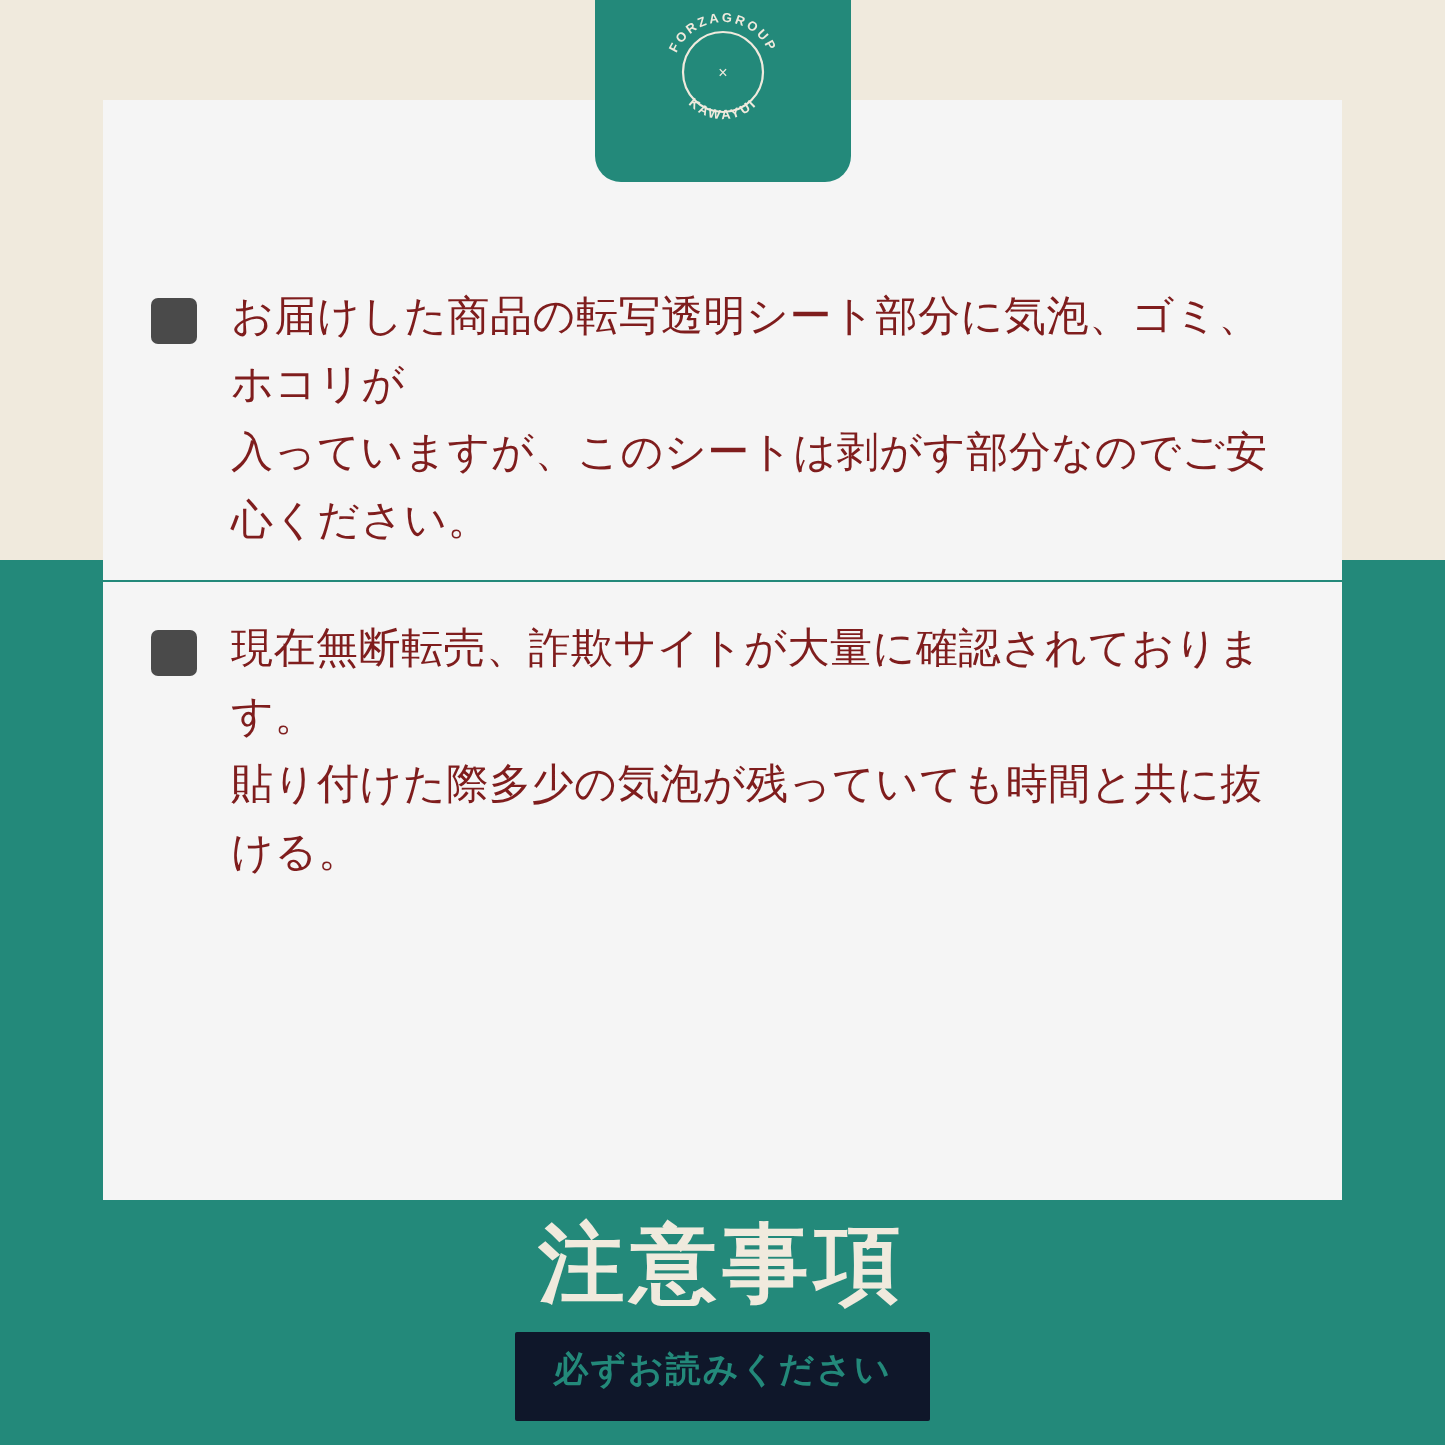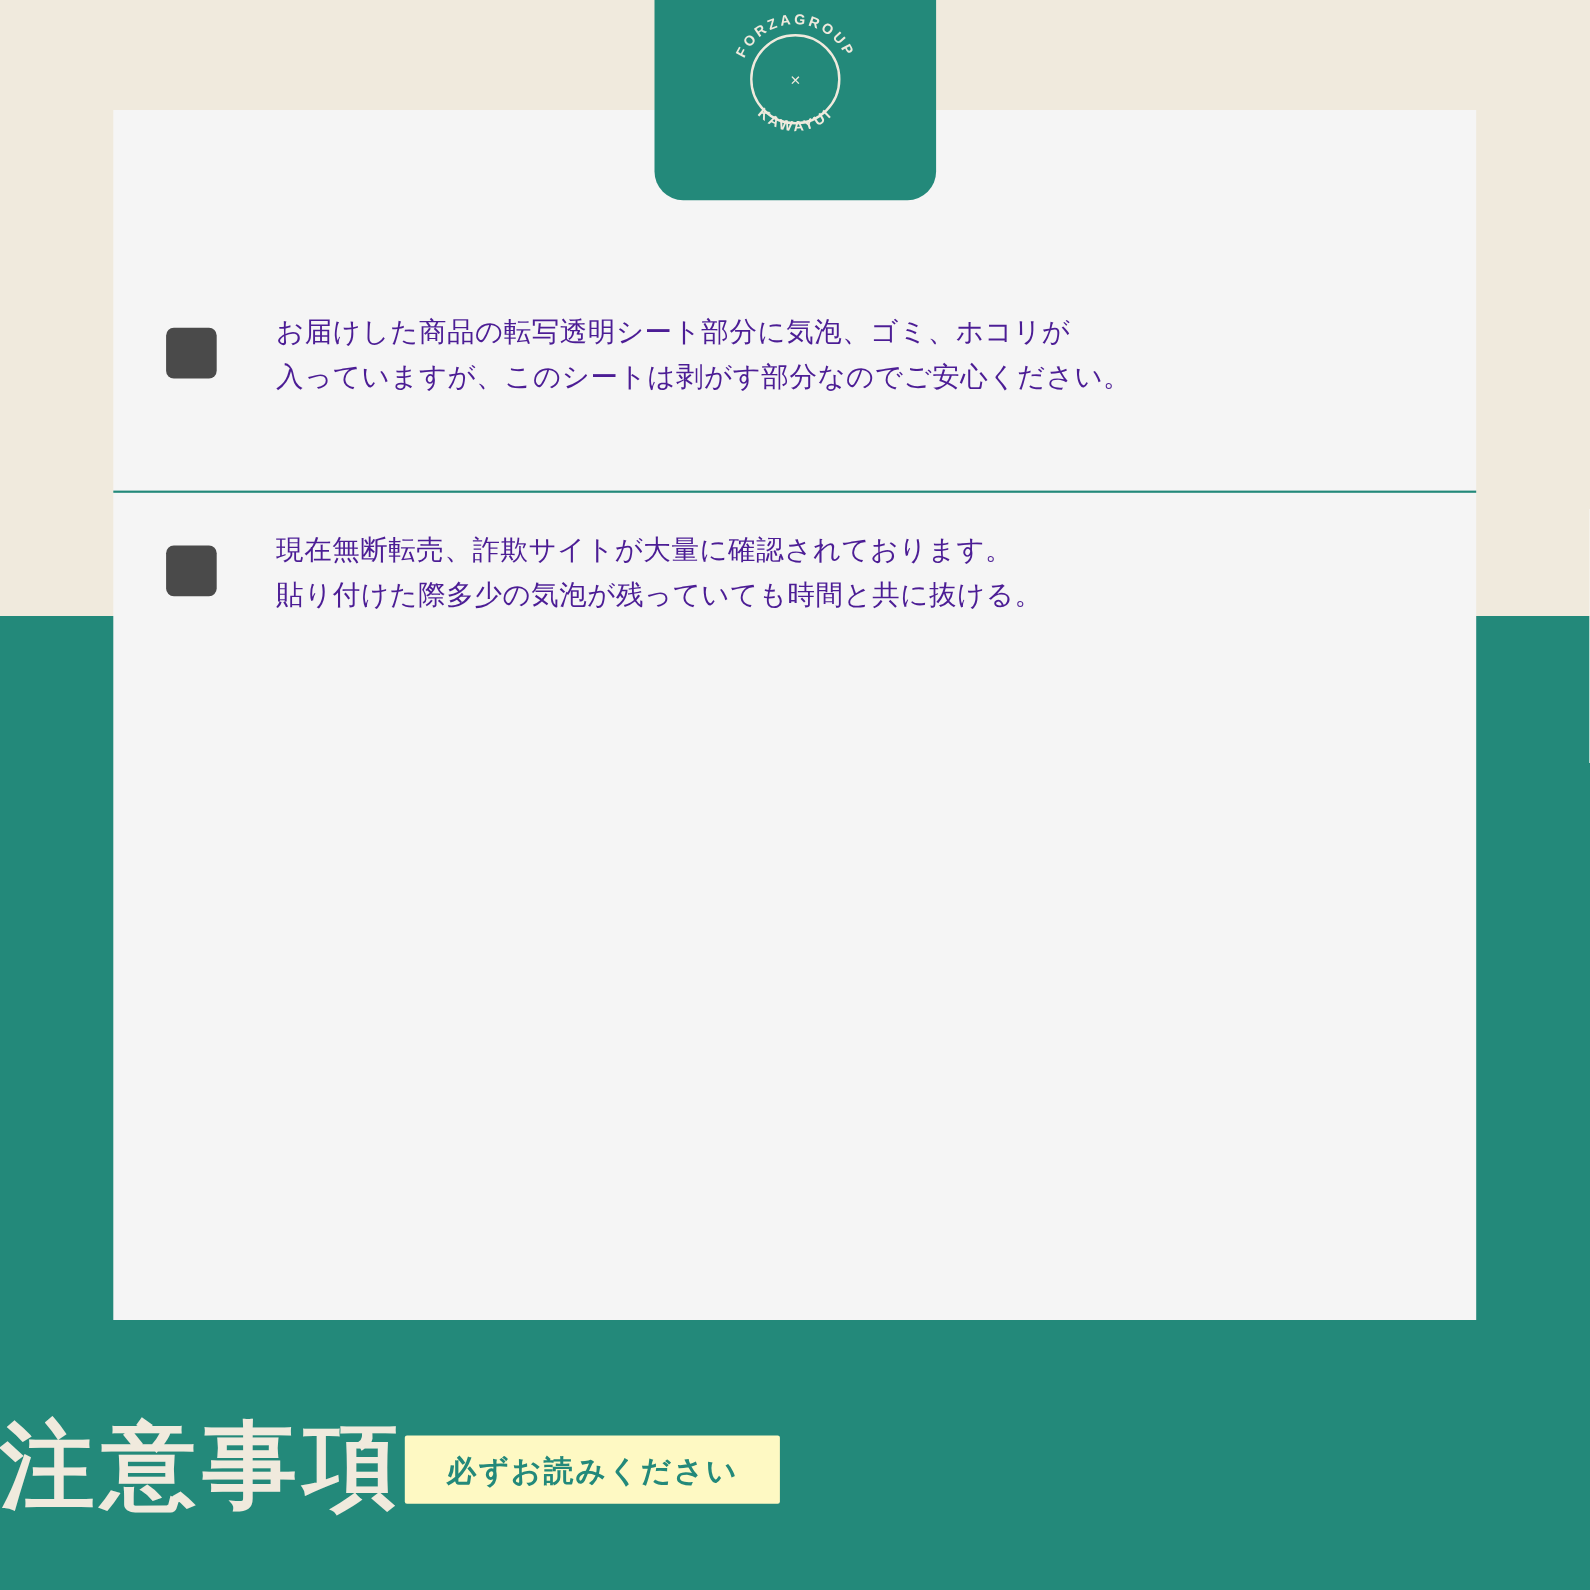--- a/index.html
+++ b/index.html
@@ -90,59 +90,58 @@
     width: 46px;
     height: 46px;
     background: #4a4a4a;
     border-radius: 7px;
     margin-top: 24px;
     margin-right: 34px;
   }
 
   .note-text {
     flex: 1 1 auto;
-    font-size: 25px;
+    font-size: 42px;
     line-height: 1.62;
-    color: #4c1d95;
+    color: #7f1d1d;
     letter-spacing: 0.5px;
     font-weight: 500;
     white-space: pre-line;
     padding-top: 8px;
-    margin-left: 20px;
   }
 
   
   .footer {
     position: absolute;
     left: 0;
     top: 1200px;
     width: 1445px;
     height: 245px;
     z-index: 5;
     display: flex;
-    flex-direction: row;
+    flex-direction: column;
     align-items: center;
     justify-content: flex-start;
   }
   .footer-title {
     margin-top: 20px;
     font-size: 86px;
     font-weight: 700;
     color: #f0eadd;
     letter-spacing: 6px;
     line-height: 1;
   }
   .footer-sub {
     margin-top: 26px;
-    background: #fef9c3;
+    background: #0f172a;
     color: #23897a;
-    font-size: 27px;
+    font-size: 35px;
     font-weight: 700;
     letter-spacing: 2px;
-    padding: 14px 38px 12px 38px;
+    padding: 14px 38px 28px 38px;
     border-radius: 2px;
   }
 </style>
 </head>
 <body>
 
 <div class="poster">
 
   <div class="green-band"></div>
 

